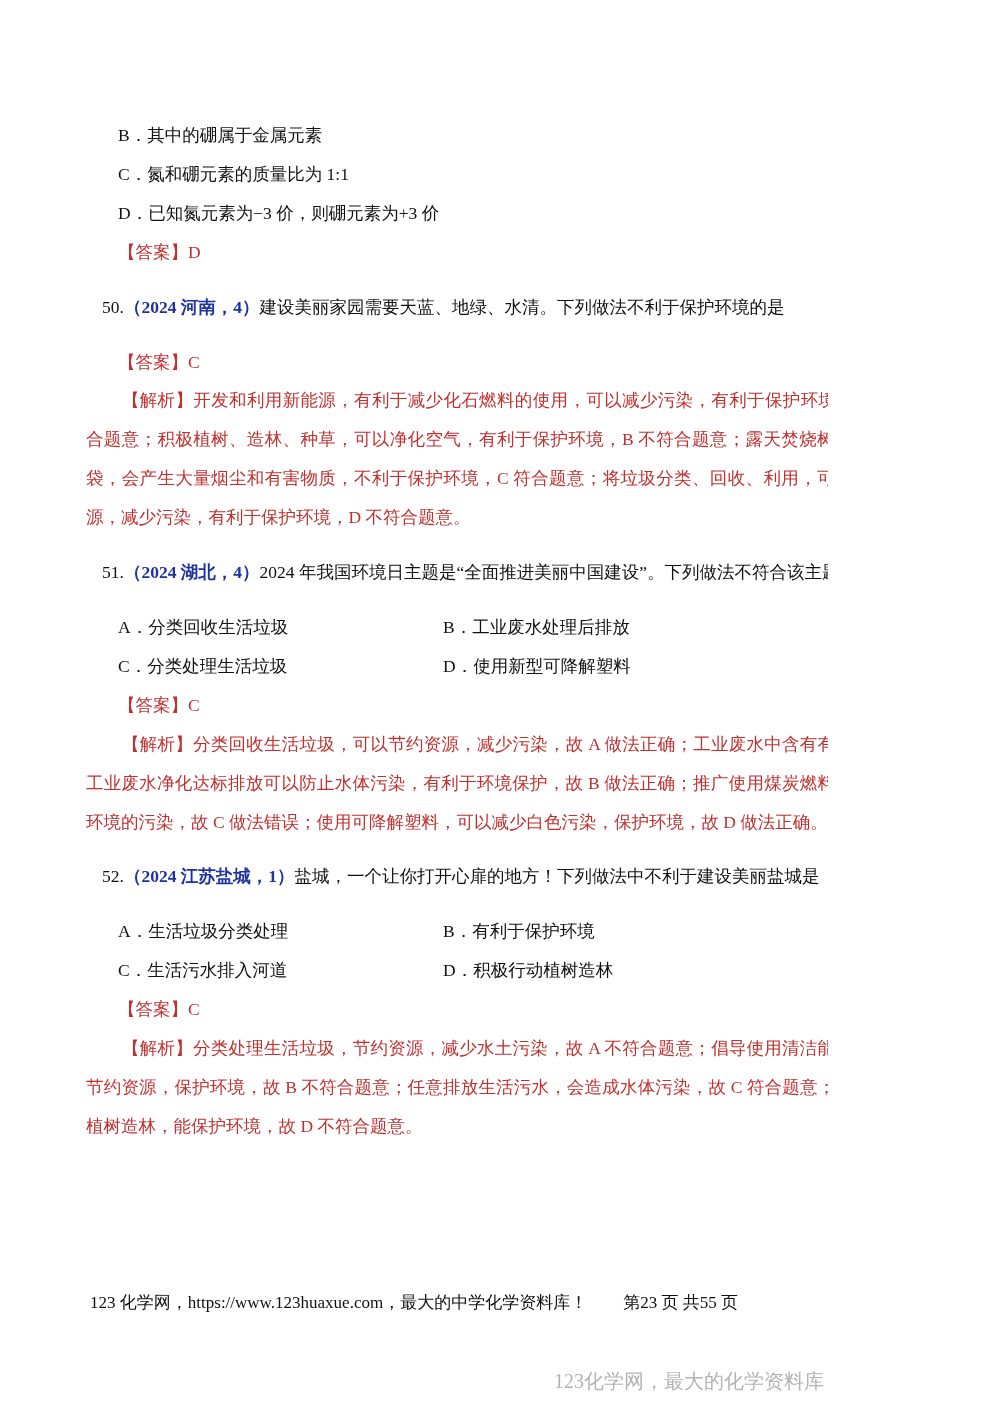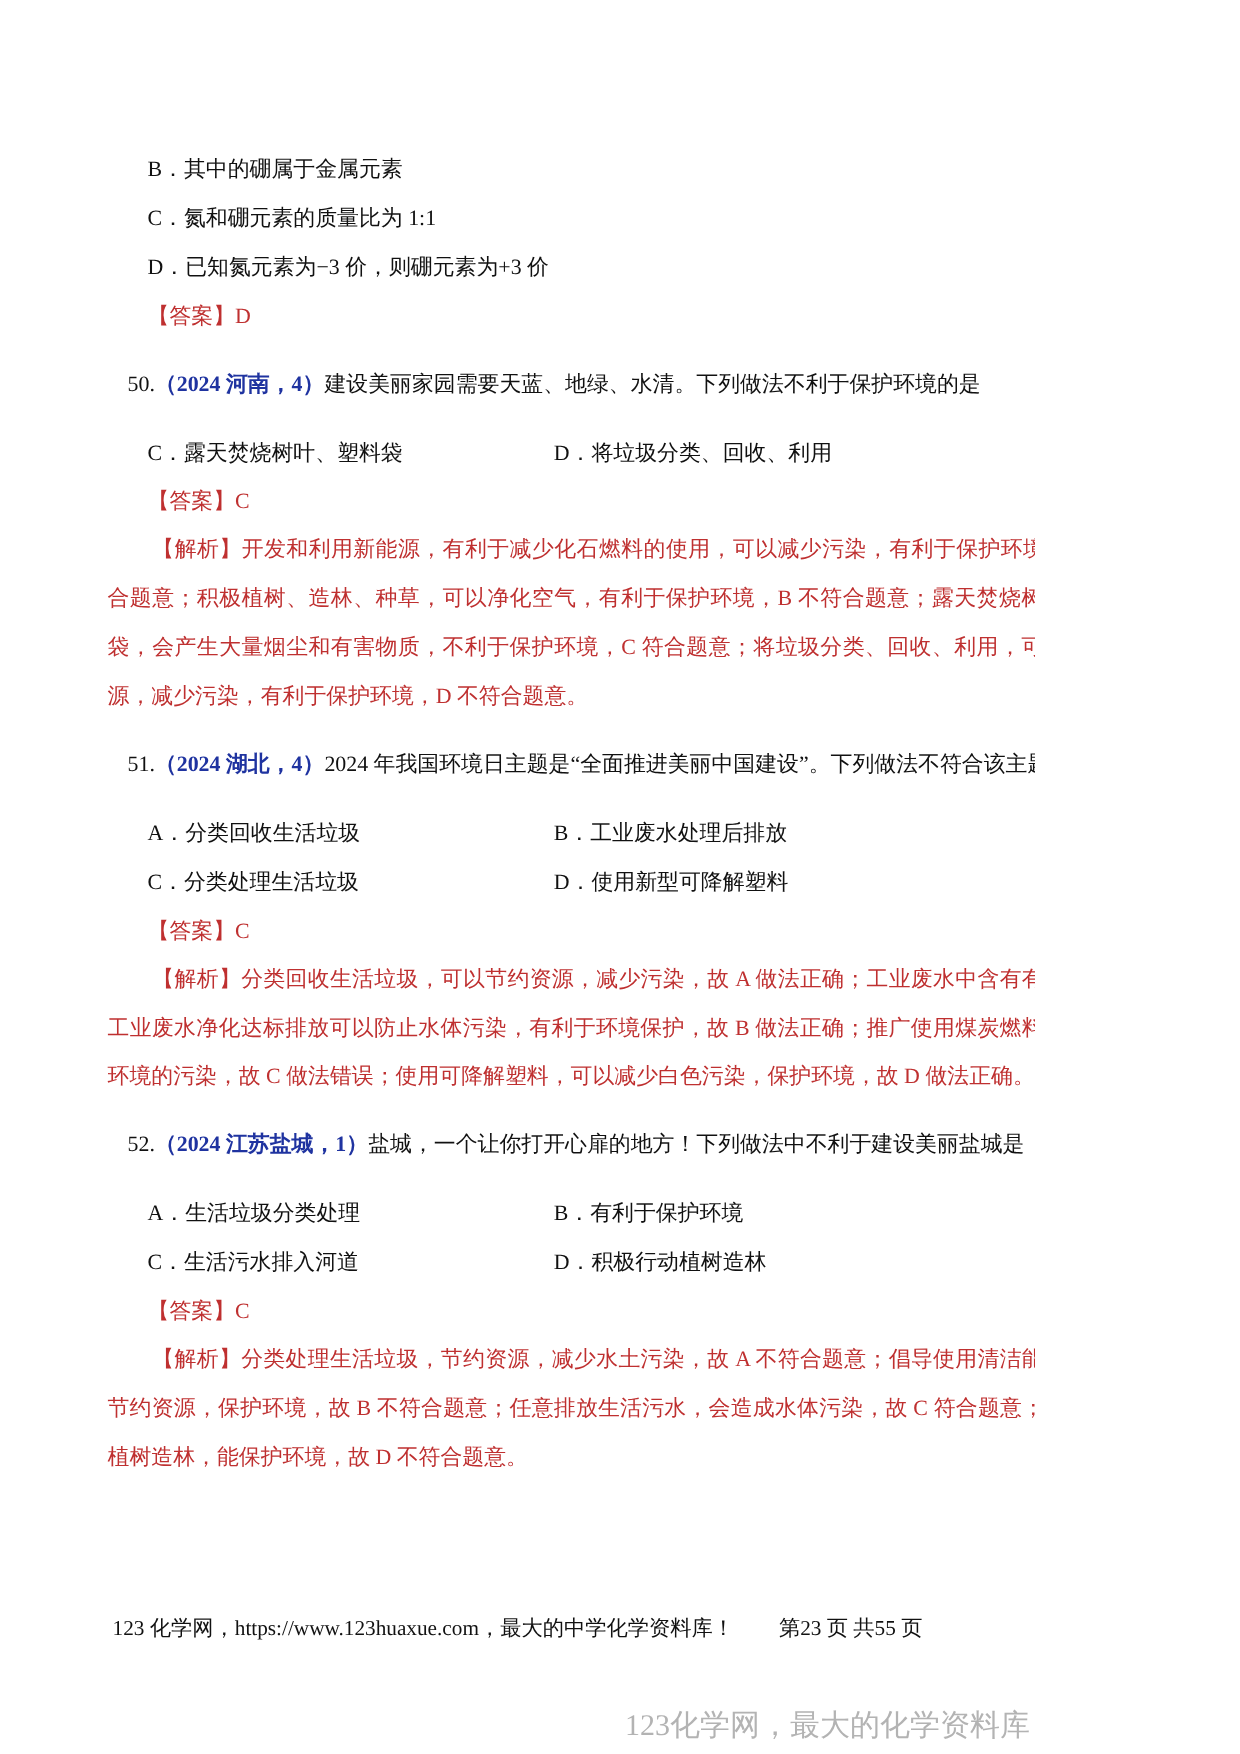--- a/index.html
+++ b/index.html
@@ -39,37 +39,36 @@
     left:0;top:1284px;width:100%;
     text-align:center;
     font-size:17px;
     color:#111111;
   }
   .footer .page-info{margin-left:36px;}
   .watermark{
     position:absolute;
     right:4px;top:1366px;
     color:var(--wm);
-    font-size:24px;
+    font-size:20px;
     line-height:30px;
   }
 </style>
 </head>
 <body>
 
 <div class="page">
   <div class="content">
 
     <div class="opt-line">B．其中的硼属于金属元素</div>
     <div class="opt-line">C．氮和硼元素的质量比为 1:1</div>
     <div class="opt-line">D．已知氮元素为−3 价，则硼元素为+3 价</div>
     <div class="answer-line"><span>【答案】</span><span>D</span></div>
 
     <p class="question"><span>50.</span><span class="q-src">（2024 河南，4）</span><span>建设美丽家园需要天蓝、地绿、水清。下列做法不利于保护环境的是</span></p>
-    <div class="opt-row"><span class="opt-cell">C．露天焚烧树叶、塑料袋</span><span>D．将垃圾分类、回收、利用</span></div>
     <div class="answer-line"><span>【答案】</span><span>C</span></div>
     <p class="analysis"><span>【解析】</span><span>开发和利用新能源，有利于减少化石燃料的使用，可以减少污染，有利于保护环境，A 不符合题意；积极植树、造林、种草，可以净化空气，有利于保护环境，B 不符合题意；露天焚烧树叶、塑料袋，会产生大量烟尘和有害物质，不利于保护环境，C 符合题意；将垃圾分类、回收、利用，可以节约资源，减少污染，有利于保护环境，D 不符合题意。</span></p>
 
     <p class="question"><span>51.</span><span class="q-src">（2024 湖北，4）</span><span>2024 年我国环境日主题是“全面推进美丽中国建设”。下列做法不符合该主题的是</span></p>
     <div class="opt-row"><span class="opt-cell">A．分类回收生活垃圾</span><span>B．工业废水处理后排放</span></div>
     <div class="opt-row"><span class="opt-cell">C．分类处理生活垃圾</span><span>D．使用新型可降解塑料</span></div>
     <div class="answer-line"><span>【答案】</span><span>C</span></div>
     <p class="analysis"><span>【解析】</span><span>分类回收生活垃圾，可以节约资源，减少污染，故 A 做法正确；工业废水中含有有害物质，工业废水净化达标排放可以防止水体污染，有利于环境保护，故 B 做法正确；推广使用煤炭燃料，会造成环境的污染，故 C 做法错误；使用可降解塑料，可以减少白色污染，保护环境，故 D 做法正确。</span></p>
 
     <p class="question"><span>52.</span><span class="q-src">（2024 江苏盐城，1）</span><span>盐城，一个让你打开心扉的地方！下列做法中不利于建设美丽盐城是</span></p>

